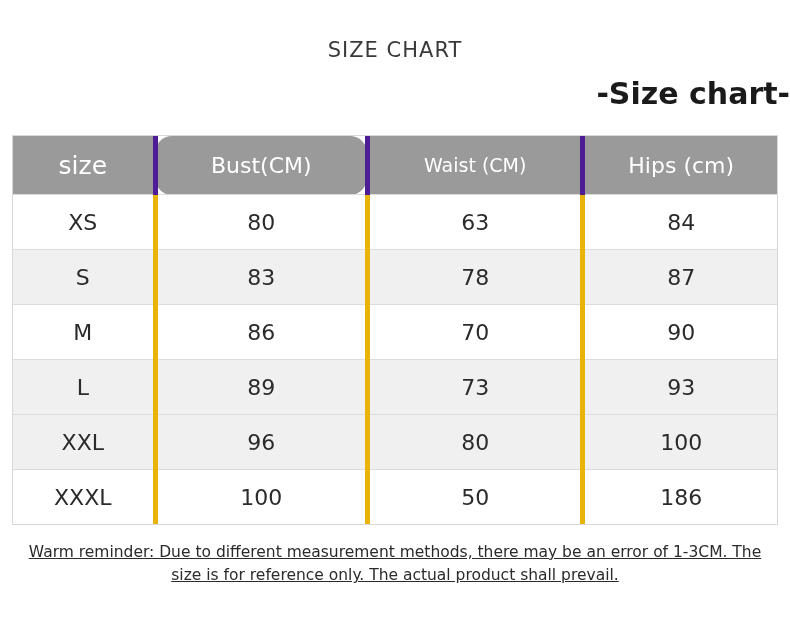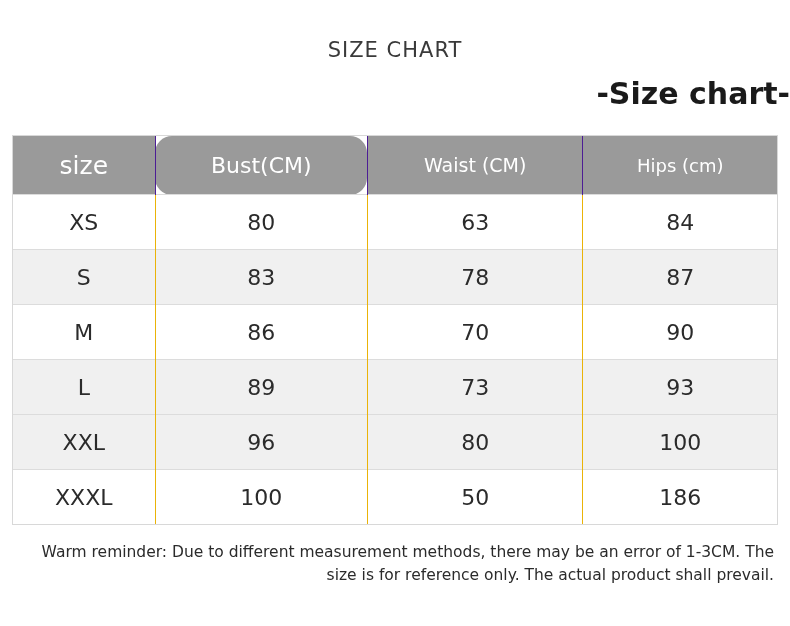--- a/index.html
+++ b/index.html
@@ -49,52 +49,53 @@
   table.size-table col.c0 { width: 18.6%; }
   table.size-table col.c1 { width: 27.8%; }
   table.size-table col.c2 { width: 28.2%; }
   table.size-table col.c3 { width: 25.4%; }
 
   table.size-table th {
     background: #9a9a9a;
     color: #ffffff;
     font-weight: normal;
     height: 56px;
-    border-right: 1px solid #4c1d95;
+    border-right: 5px solid #4c1d95;
     text-align: center;
     vertical-align: middle;
   }
   table.size-table th:last-child { border-right: none; }
   .th-size { font-size: 25px; }
   .th-bust { font-size: 22px; border-radius: 17px; }
   .th-waist { font-size: 19px; }
-  .th-hips { font-size: 18px; }
+  .th-hips { font-size: 22px; }
 
   table.size-table td {
     height: 52px;
     text-align: center;
     vertical-align: middle;
     font-size: 22px;
     color: #2b2b2b;
     border-top: 1px solid #dcdcdc;
-    border-right: 1px solid #eab308;
+    border-right: 5px solid #eab308;
     background: #ffffff;
   }
   table.size-table td:last-child { border-right: none; }
   table.size-table tbody tr.alt td {
     background: #f0f0f0;
   }
   td.size-cell { font-size: 22px; }
 
   .footnote {
     margin: 16px 16px 0 16px;
     font-size: 15.5px;
     line-height: 1.5;
     color: #2b2b2b;
-    text-align: right;
+    text-align: center;
+    text-decoration: underline;
   }
 </style>
 </head>
 <body>
 
 <div class="page">
 
   <div class="kicker">SIZE CHART</div>
   <div class="headline">-Size chart-</div>
 

